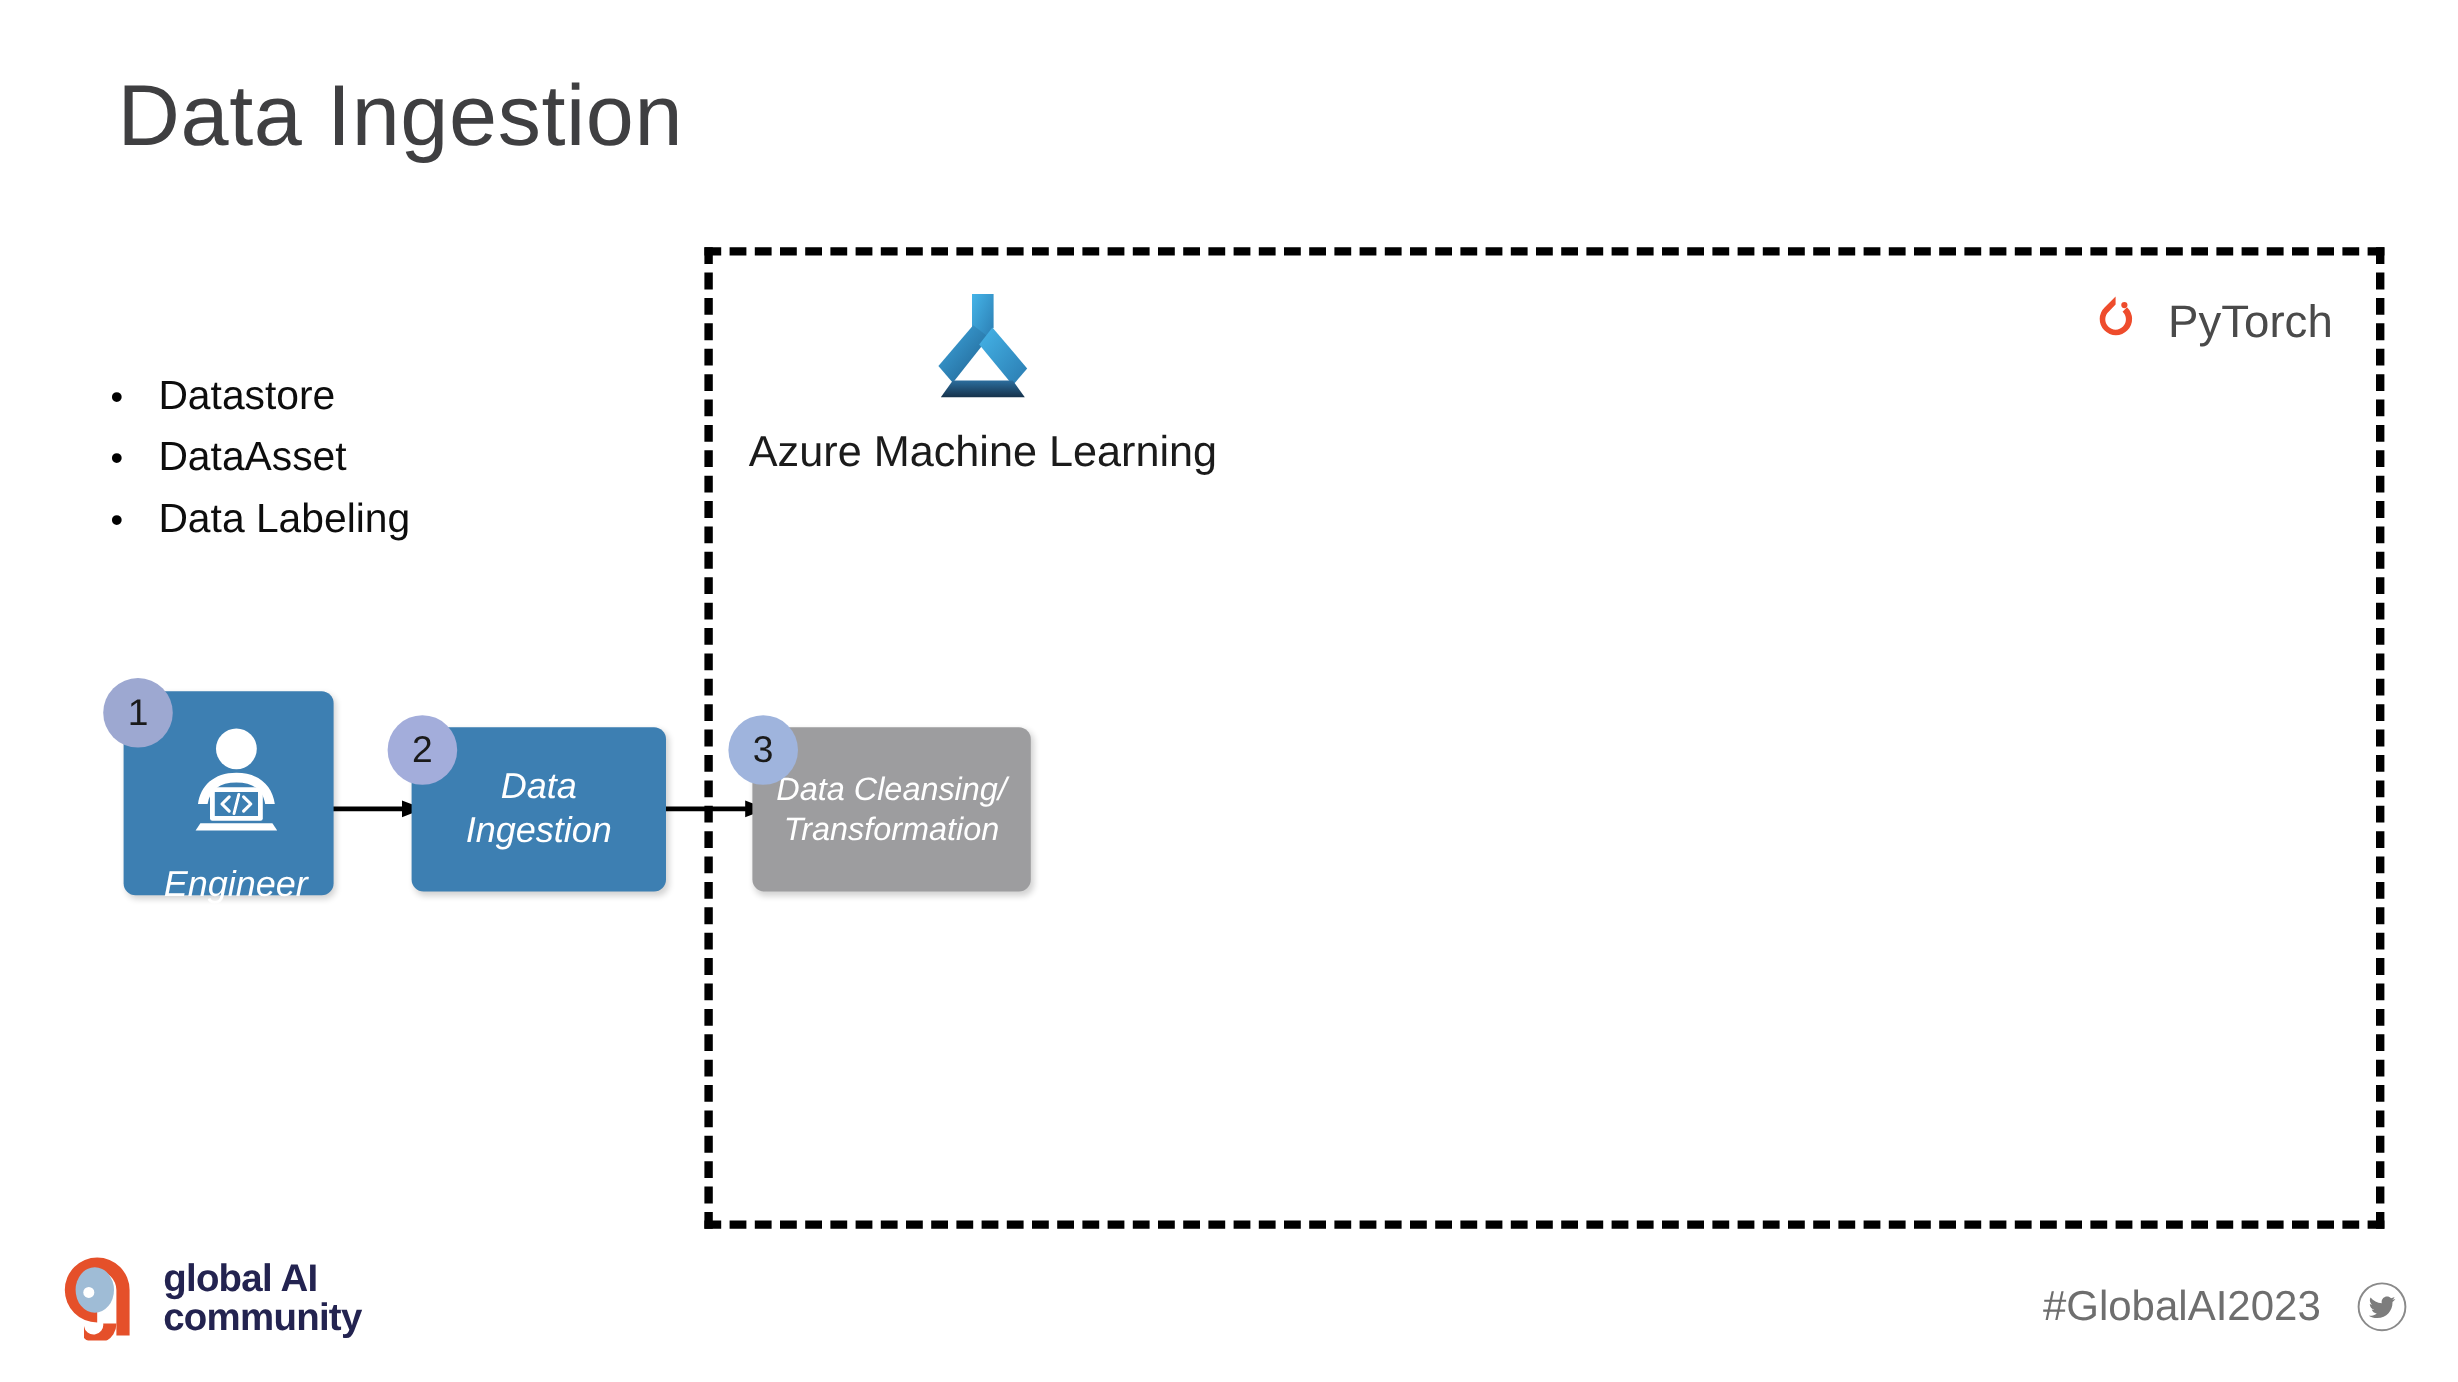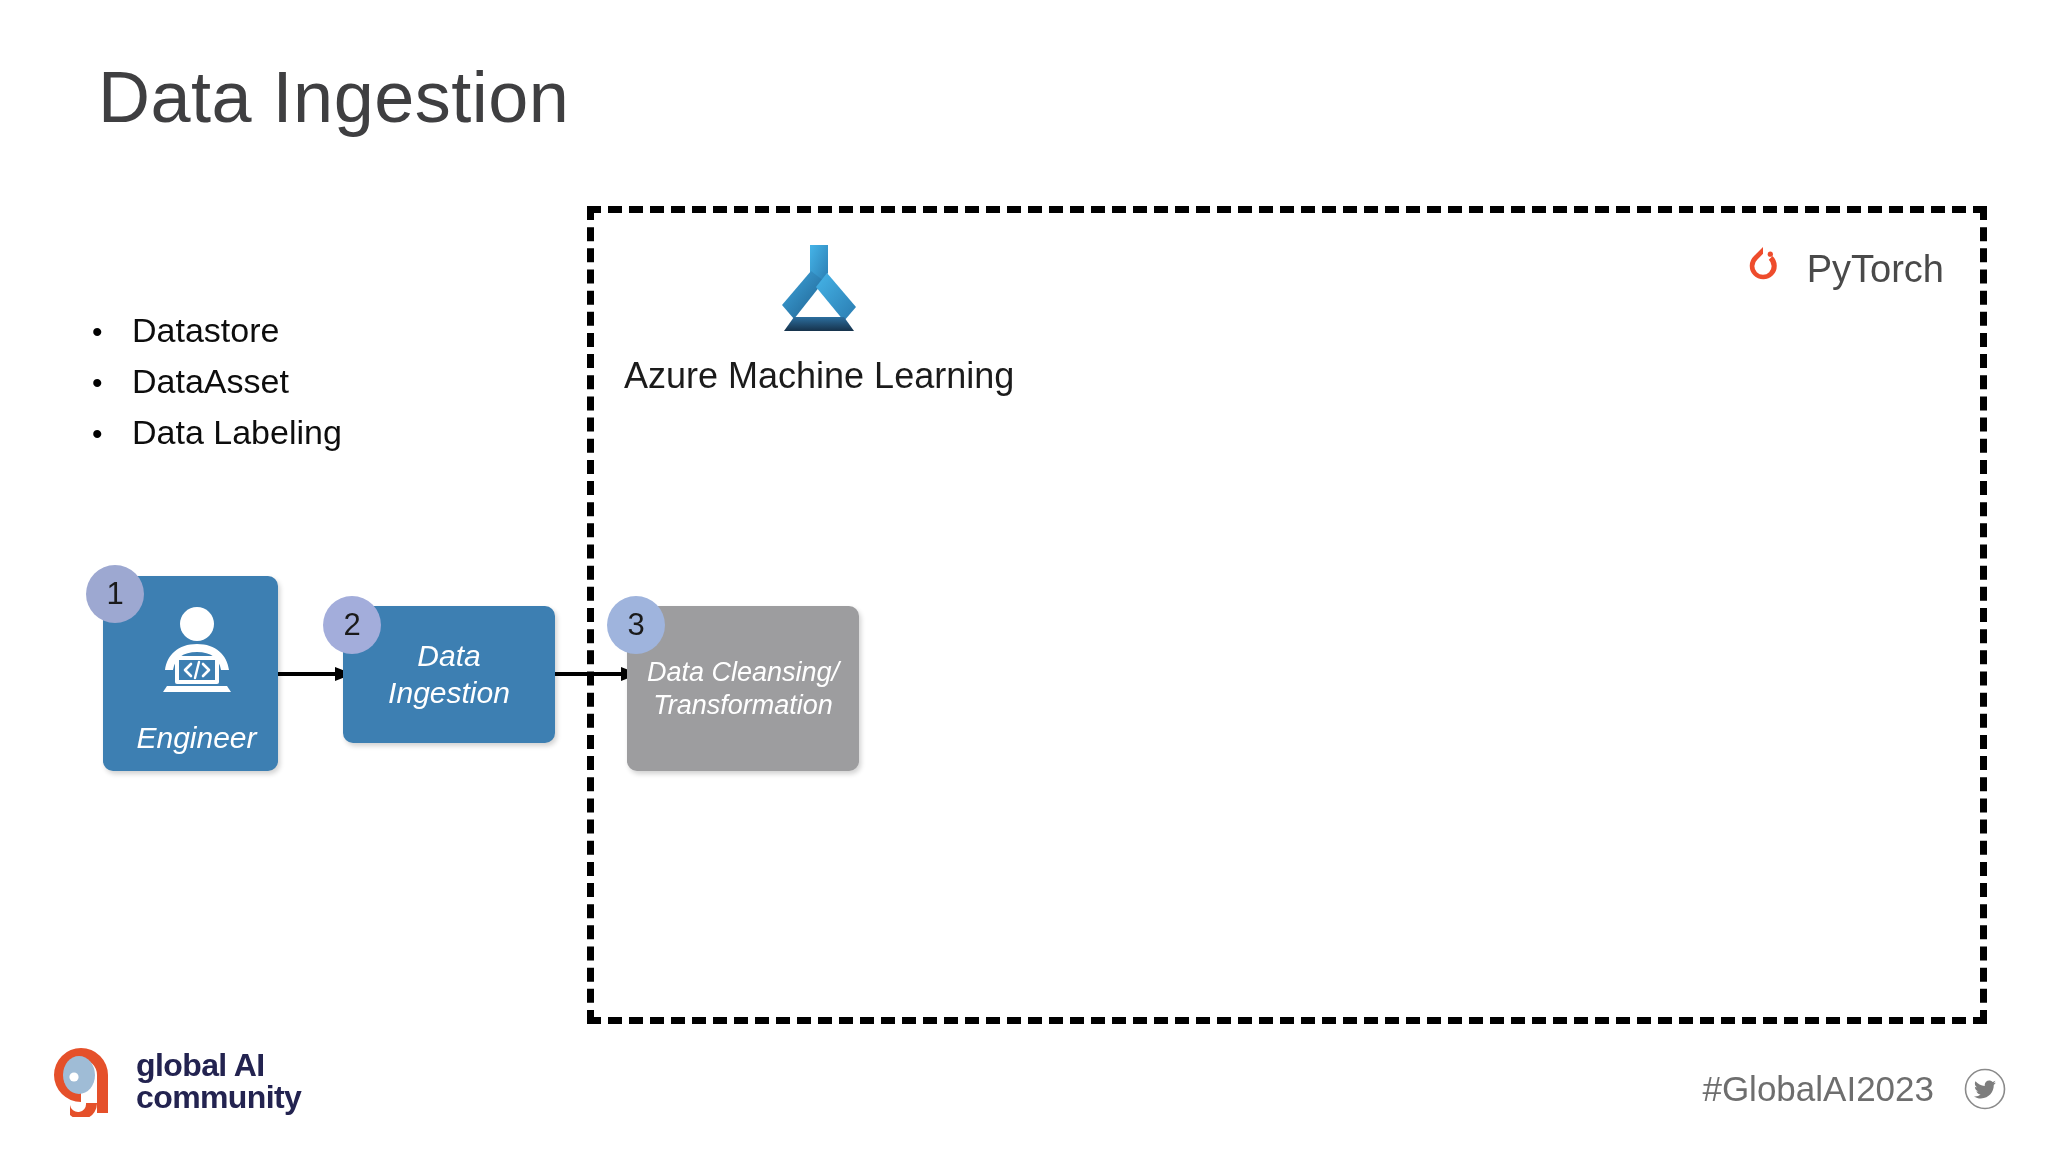--- a/index.html
+++ b/index.html
@@ -107,40 +107,40 @@
   .flow-box .label {
     font-size: 30px;
     line-height: 1.22;
     color: #ffffff;
     white-space: pre-line;
   }
 
   
   #box-engineer {
     left: 103px; top: 576px;
-    width: 175px; height: 195px;
+    width: 175px; height: 170px;
     background: #3d7fb2;
     justify-content: flex-start;
     padding-top: 22px;
     padding-left: 12px;
   }
   #box-engineer .engineer-icon { width: 104px; height: 104px; display:block; }
   #box-engineer .label { margin-top: 18px; }
 
   
   #box-ingestion {
     left: 343px; top: 606px;
     width: 212px; height: 137px;
     background: #3d7fb2;
   }
 
   
   #box-cleansing {
     left: 627px; top: 606px;
-    width: 232px; height: 165px;
+    width: 232px; height: 137px;
     background: #9d9d9f;
   }
   #box-cleansing .label { font-size: 27px; }
 
   
   .badge {
     position: absolute;
     border-radius: 50%;
     display: flex;
     align-items: center;

